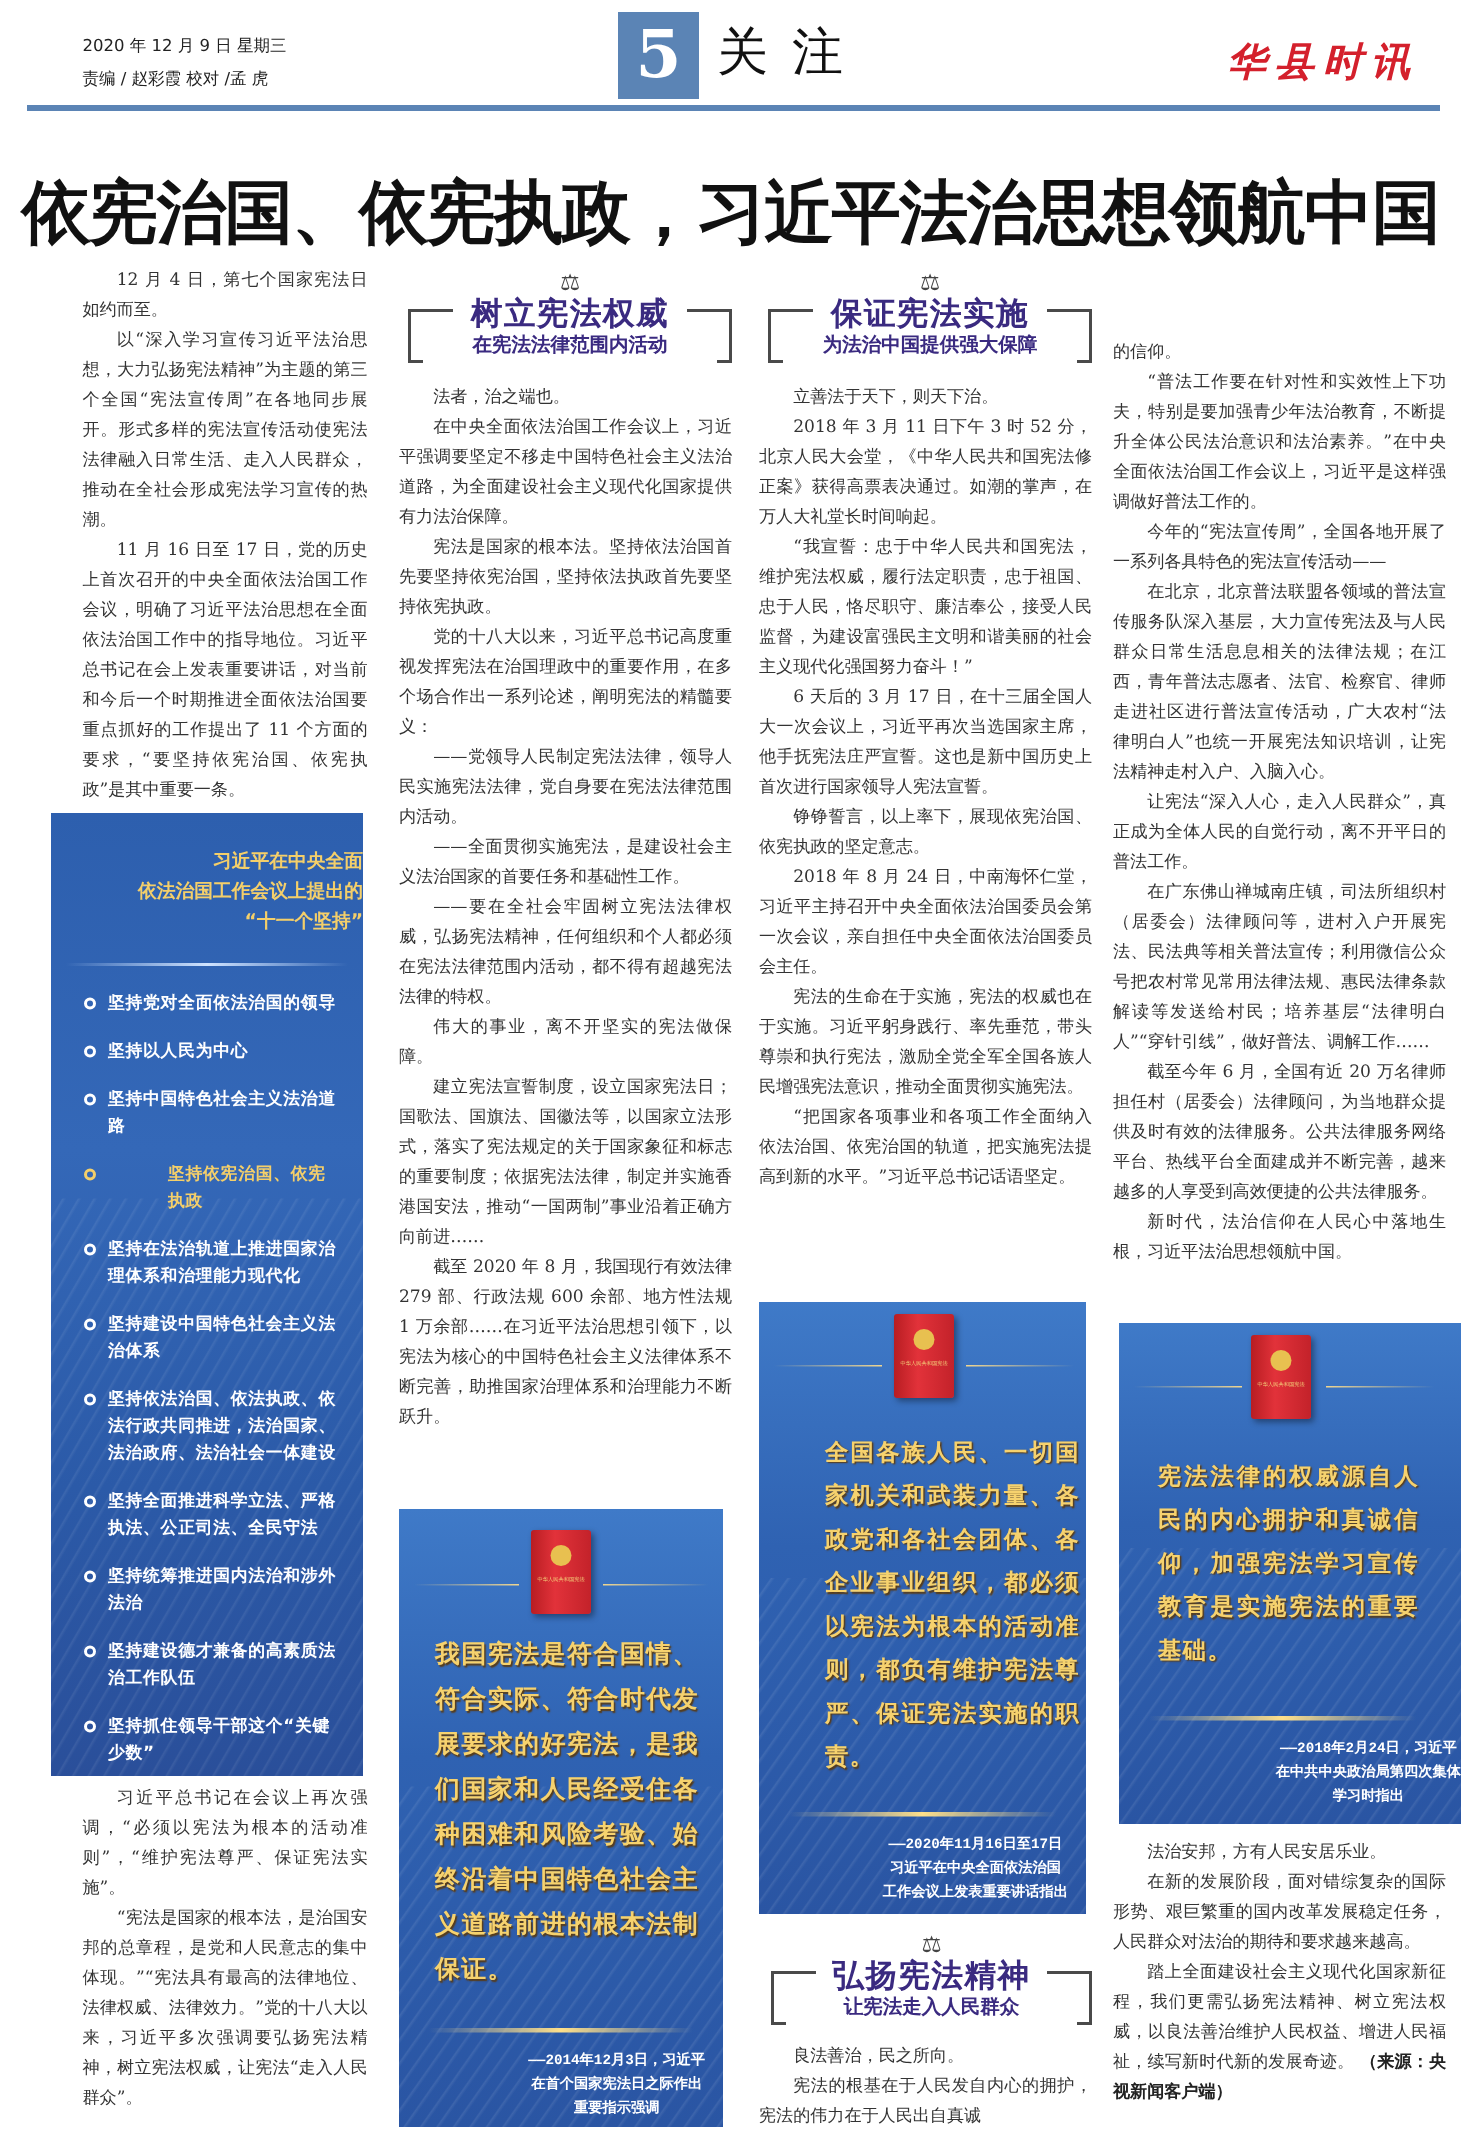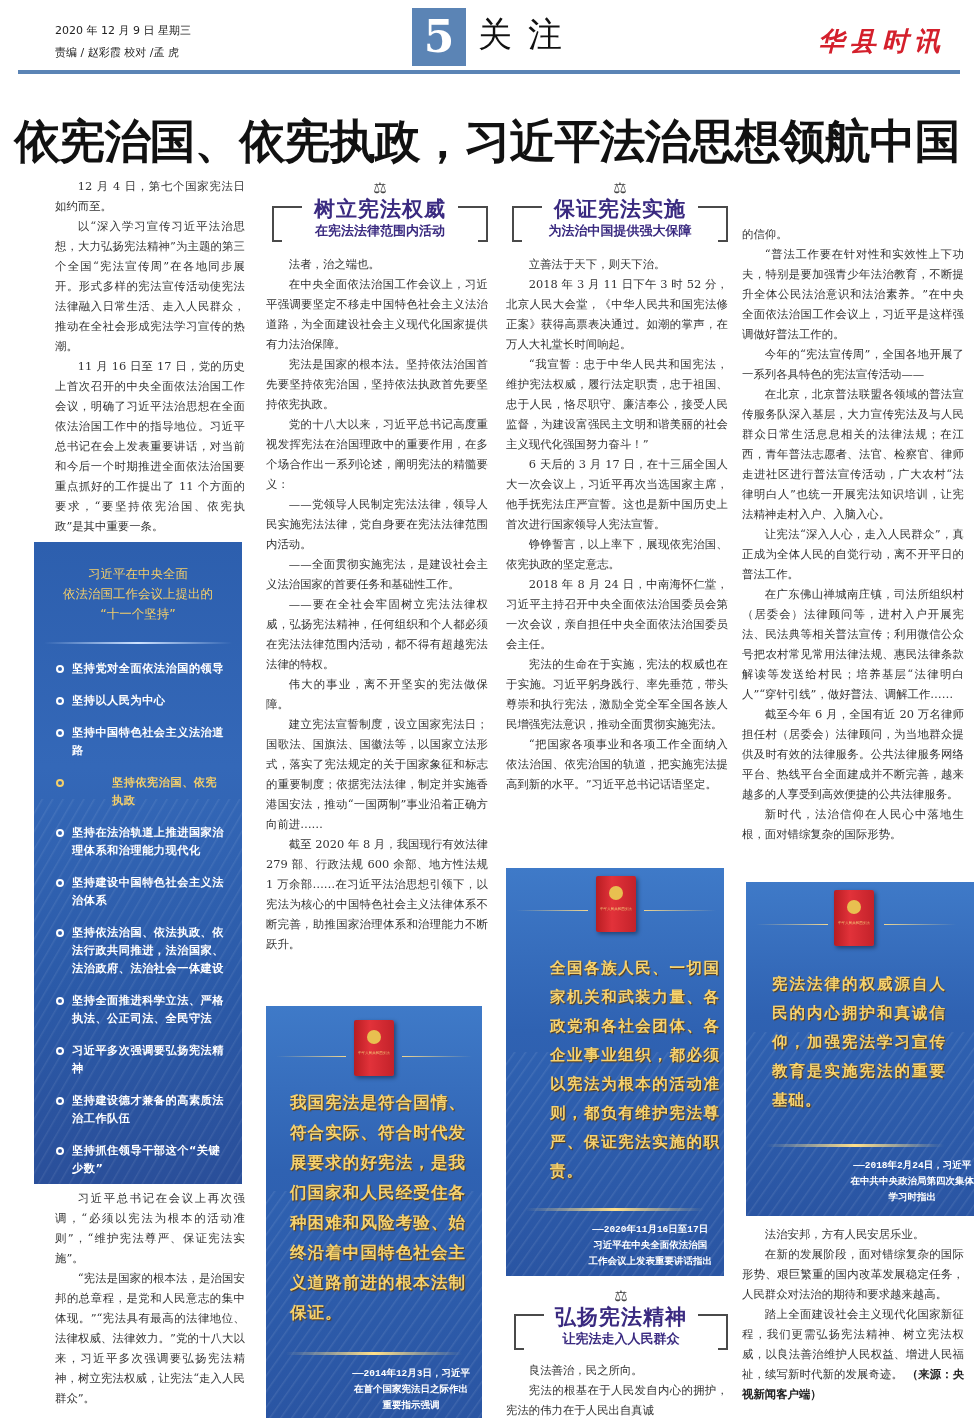--- a/index.html
+++ b/index.html
@@ -24,21 +24,21 @@
   .sec-head { position: absolute; text-align: center; }
   .scales { font-size: 15px; color: #444; line-height: 16px; font-family: "DejaVu Sans", sans-serif; }
   .sec-title { font-family: "DejaVu Sans", sans-serif; font-weight: bold; font-size: 21px; color: #3a2a80; line-height: 26px; letter-spacing: 1px; }
   .sec-sub { font-family: "DejaVu Sans", sans-serif; font-weight: bold; font-size: 13px; color: #3a2a80; line-height: 18px; }
   .bracket { position: absolute; border: 2px solid #4a4a4a; }
 
   
   .bluebox { position: absolute; background: linear-gradient(180deg, #2d5fae 0%, #3468b8 35%, #2b5aa8 70%, #2a4f9a 100%); overflow: hidden; }
   .bluebox .stripes { position: absolute; left: 0; top: 40%; width: 100%; height: 60%;
     background: repeating-linear-gradient(120deg, rgba(255,255,255,0) 0px, rgba(255,255,255,0) 6px, rgba(255,255,255,0.08) 7px, rgba(255,255,255,0) 9px); }
-  .box-title { position: relative; font-family: "DejaVu Sans", sans-serif; font-weight: normal; color: #f4cf6a; text-align: center; font-size: 12.5px; line-height: 20px; margin-top: 22px; }
+  .box-title { position: relative; font-family: "DejaVu Sans", sans-serif; font-weight: bold; color: #f4cf6a; text-align: right; font-size: 12.5px; line-height: 20px; margin-top: 22px; }
   .box-divider { position: relative; height: 2px; margin: 18px 10px 16px; background: linear-gradient(90deg, rgba(255,255,255,0), #cfe3ff, rgba(255,255,255,0)); }
   .item { position: relative; display: flex; font-family: "DejaVu Sans", sans-serif; font-weight: bold; font-size: 11.2px; line-height: 18px; color: #ffffff; margin: 0 14px 14px 22px; letter-spacing: 0.5px; }
   .item.gold { color: #f4cf6a; gap: 40px; }
   .item .bullet { flex: none; width: 8px; height: 8px; border: 2px solid #fff; border-radius: 50%; margin: 5px 8px 0 0; }
   .item.gold .bullet { border-color: #f4cf6a; }
 
   
   .card { position: absolute; background: linear-gradient(180deg, #3f7ac8 0%, #2f62b2 40%, #2a55a3 100%); overflow: hidden; }
   .card .stripes { position: absolute; left: 0; top: 45%; width: 100%; height: 55%;
     background: repeating-linear-gradient(125deg, rgba(255,255,255,0) 0px, rgba(255,255,255,0) 6px, rgba(255,255,255,0.09) 7px, rgba(255,255,255,0) 9px); }
@@ -108,21 +108,21 @@
   <div class="item">
       <span class="bullet"></span>
       <span>坚持依法治国、依法执政、依法行政共同推进，法治国家、法治政府、法治社会一体建设</span>
     </div>
   <div class="item">
       <span class="bullet"></span>
       <span>坚持全面推进科学立法、严格执法、公正司法、全民守法</span>
     </div>
   <div class="item">
       <span class="bullet"></span>
-      <span>习近平多次强调要弘扬宪法精神</span>
+      <span>坚持统筹推进国内法治和涉外法治</span>
     </div>
   <div class="item">
       <span class="bullet"></span>
       <span>坚持建设德才兼备的高素质法治工作队伍</span>
     </div>
   <div class="item">
       <span class="bullet"></span>
       <span>坚持抓住领导干部这个“关键少数”</span>
     </div>
 </div>
@@ -226,21 +226,21 @@
 </div>
 
 <div class="col" style="left:742px; top:176px; width:222px;margin-top:48px;">
   <p class="noindent">的信仰。</p>
   <p>“普法工作要在针对性和实效性上下功夫，特别是要加强青少年法治教育，不断提升全体公民法治意识和法治素养。”在中央全面依法治国工作会议上，习近平是这样强调做好普法工作的。</p>
   <p>今年的“宪法宣传周”，全国各地开展了一系列各具特色的宪法宣传活动——</p>
   <p>在北京，北京普法联盟各领域的普法宣传服务队深入基层，大力宣传宪法及与人民群众日常生活息息相关的法律法规；在江西，青年普法志愿者、法官、检察官、律师走进社区进行普法宣传活动，广大农村“法律明白人”也统一开展宪法知识培训，让宪法精神走村入户、入脑入心。</p>
   <p>让宪法“深入人心，走入人民群众”，真正成为全体人民的自觉行动，离不开平日的普法工作。</p>
   <p>在广东佛山禅城南庄镇，司法所组织村（居委会）法律顾问等，进村入户开展宪法、民法典等相关普法宣传；利用微信公众号把农村常见常用法律法规、惠民法律条款解读等发送给村民；培养基层“法律明白人”“穿针引线”，做好普法、调解工作……</p>
   <p>截至今年 6 月，全国有近 20 万名律师担任村（居委会）法律顾问，为当地群众提供及时有效的法律服务。公共法律服务网络平台、热线平台全面建成并不断完善，越来越多的人享受到高效便捷的公共法律服务。</p>
-  <p>新时代，法治信仰在人民心中落地生根，面对错综复杂的国际形势。</p>
+  <p>新时代，法治信仰在人民心中落地生根，习近平法治思想领航中国。</p>
 </div>
 
 <div class="card" style="left:746px; top:882px; width:240px; height:334px;">
   <div class="stripes"></div>
   <div class="book-line" style="left:10px; top:42px; width:72px;"></div>
   <div class="book-line r" style="left:138px; top:42px; width:72px;"></div>
   <div class="book" style="left:88px; top:8px;">
     <div class="emblem"></div>
     <div class="label">中华人民共和国宪法</div>
   </div>

